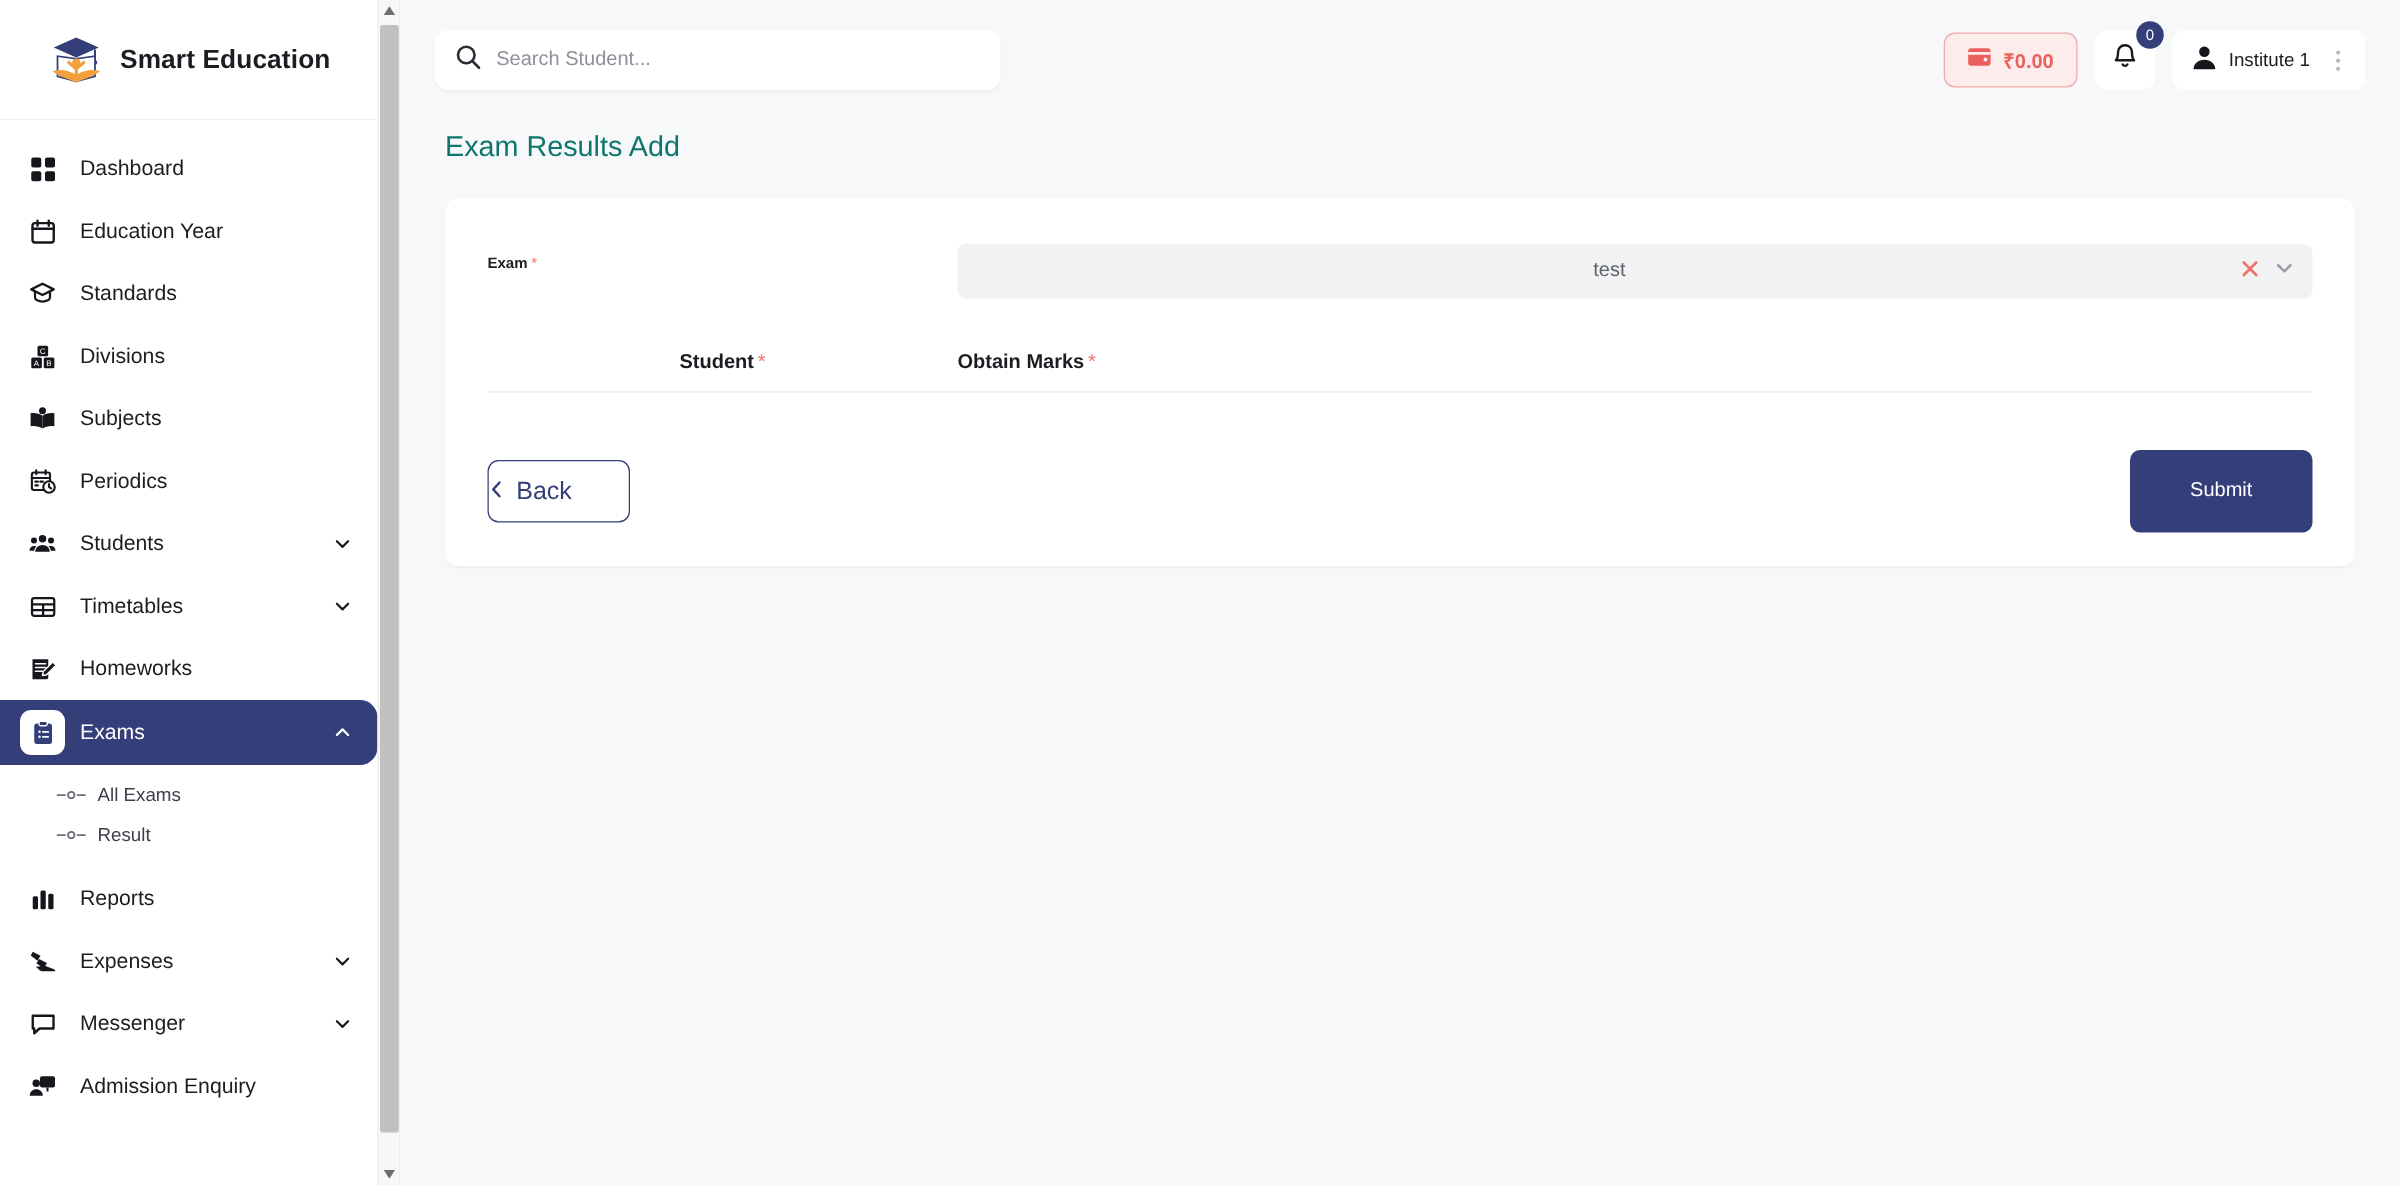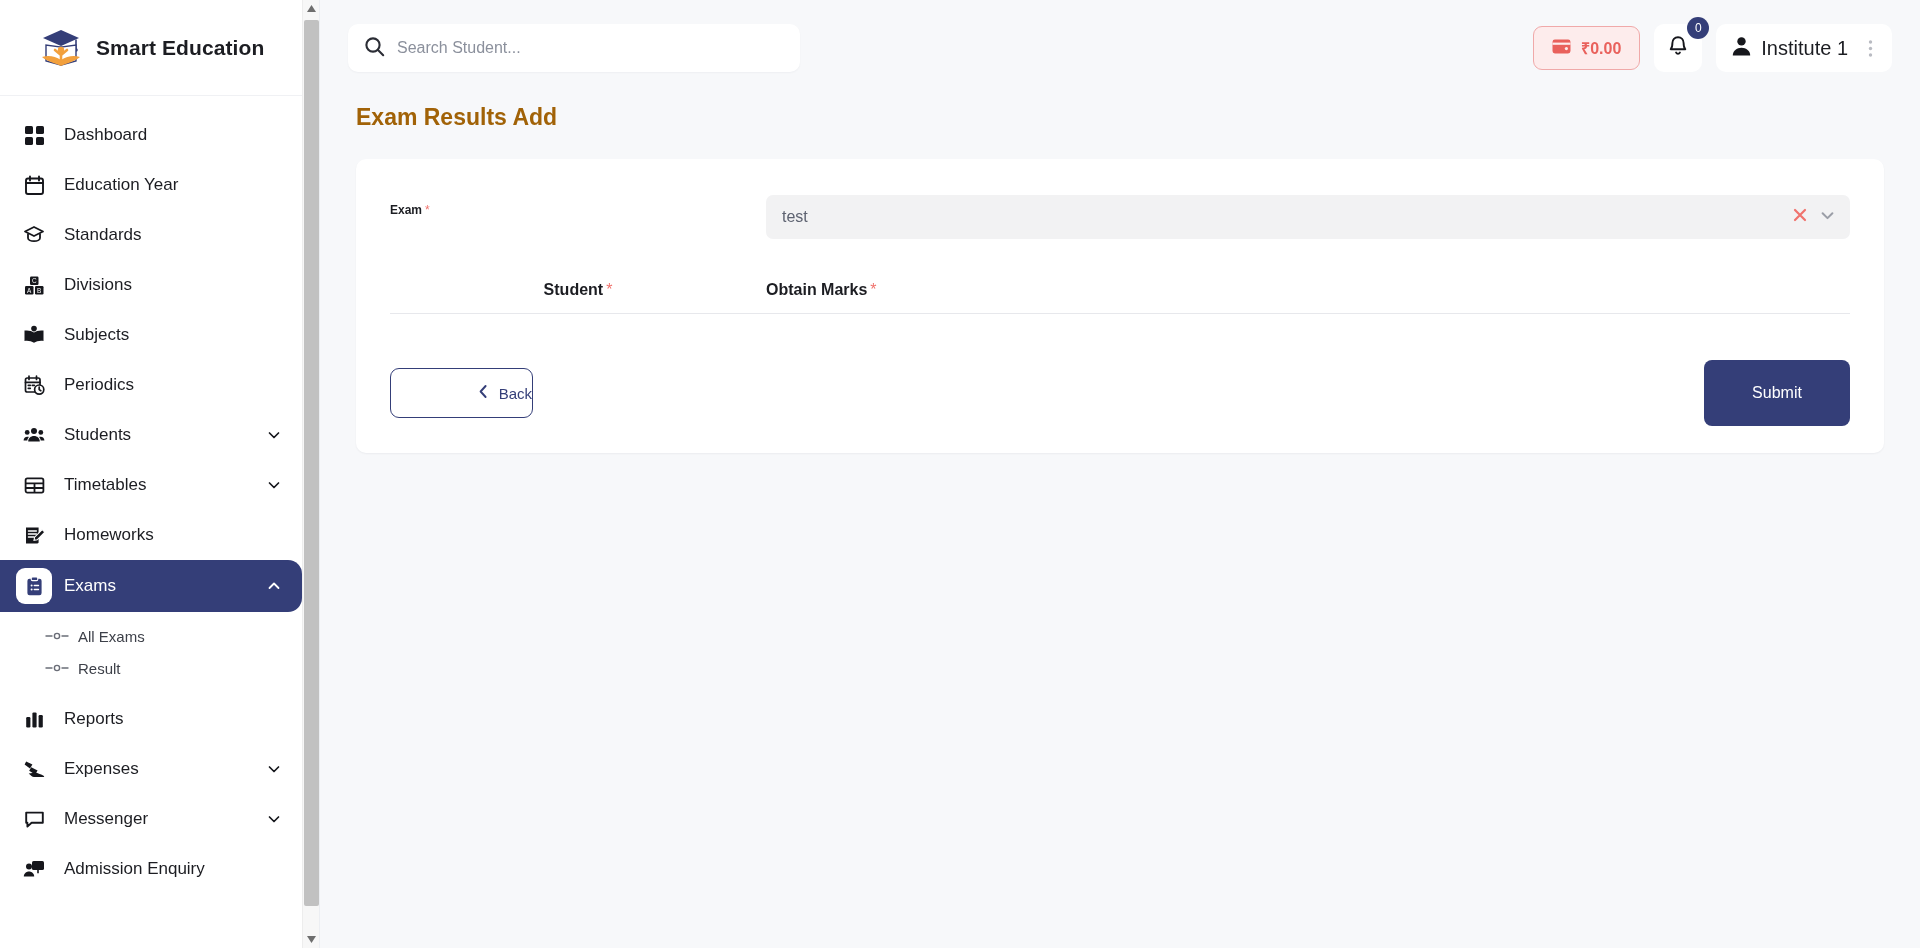--- a/index.html
+++ b/index.html
@@ -172,27 +172,27 @@
     padding: 0 5px;
   }
   .user-chip {
     height: 48px;
     background: #ffffff;
     border-radius: 10px;
     display: flex; align-items: center; gap: 10px;
     padding: 0 10px 0 16px;
     cursor: pointer;
   }
-  .user-name { font-size: 20px; color: #1c1d22; }
+  .user-name { font-size: 15px; color: #1c1d22; }
   .kebab { width: 24px; height: 24px; display:flex; align-items:center; justify-content:center; cursor:pointer;}
 
   .page-title {
     font-size: 23px;
-    font-weight: bold;
-    color: #a16207;
+    font-weight: normal;
+    color: #0f766e;
     padding: 8px 0 0 36px;
   }
 
   .card {
     margin: 28px 36px 0 36px;
     background: #ffffff;
     border-radius: 10px;
     padding: 36px 34px 34px 34px;
     box-shadow: 0 1px 2px rgba(16,24,40,.05);
     height: 294px;
@@ -211,46 +211,46 @@
   .col-label { width: 376px; flex: 0 0 376px; }
   .select-field {
     flex: 1 1 auto;
     height: 44px;
     background: #f2f2f3;
     border-radius: 7px;
     display: flex; align-items: center;
     padding: 0 14px 0 16px;
     cursor: pointer;
   }
-  .select-value { font-size: 16px; color: #5d6270; flex: 1 1 auto; }
+  .select-value { font-size: 16px; color: #5d6270; flex: 1 1 auto; text-align: center; }
   .select-actions { display: flex; align-items: center; gap: 12px; }
 
   .table-head {
     display: flex;
     margin-top: 42px;
     padding-bottom: 14px;
     border-bottom: 1px solid #e7e8ec;
     text-align: center;
   }
   .th { font-size: 16px; font-weight: bold; color: #1c1d22; }
   .th-student { width: 376px; flex: 0 0 376px; }
 
   .actions {
     display: flex;
     align-items: center;
     margin-top: 46px;
   }
   .btn-back {
-    width: 143px; height: 50px;
+    width: 114px; height: 50px;
     border: 1px solid #343E78;
     border-radius: 9px;
     background: #ffffff;
     color: #343E78;
-    font-size: 15px;
-    display: flex; align-items: center; justify-content: flex-end;
+    font-size: 20px;
+    display: flex; align-items: center; justify-content: flex-start;
     gap: 9px;
     cursor: pointer;
     font-family: "Liberation Sans", sans-serif;
   }
   .btn-submit {
     margin-left: auto;
     width: 146px; height: 66px;
     border: none;
     border-radius: 8px;
     background: #343E78;

